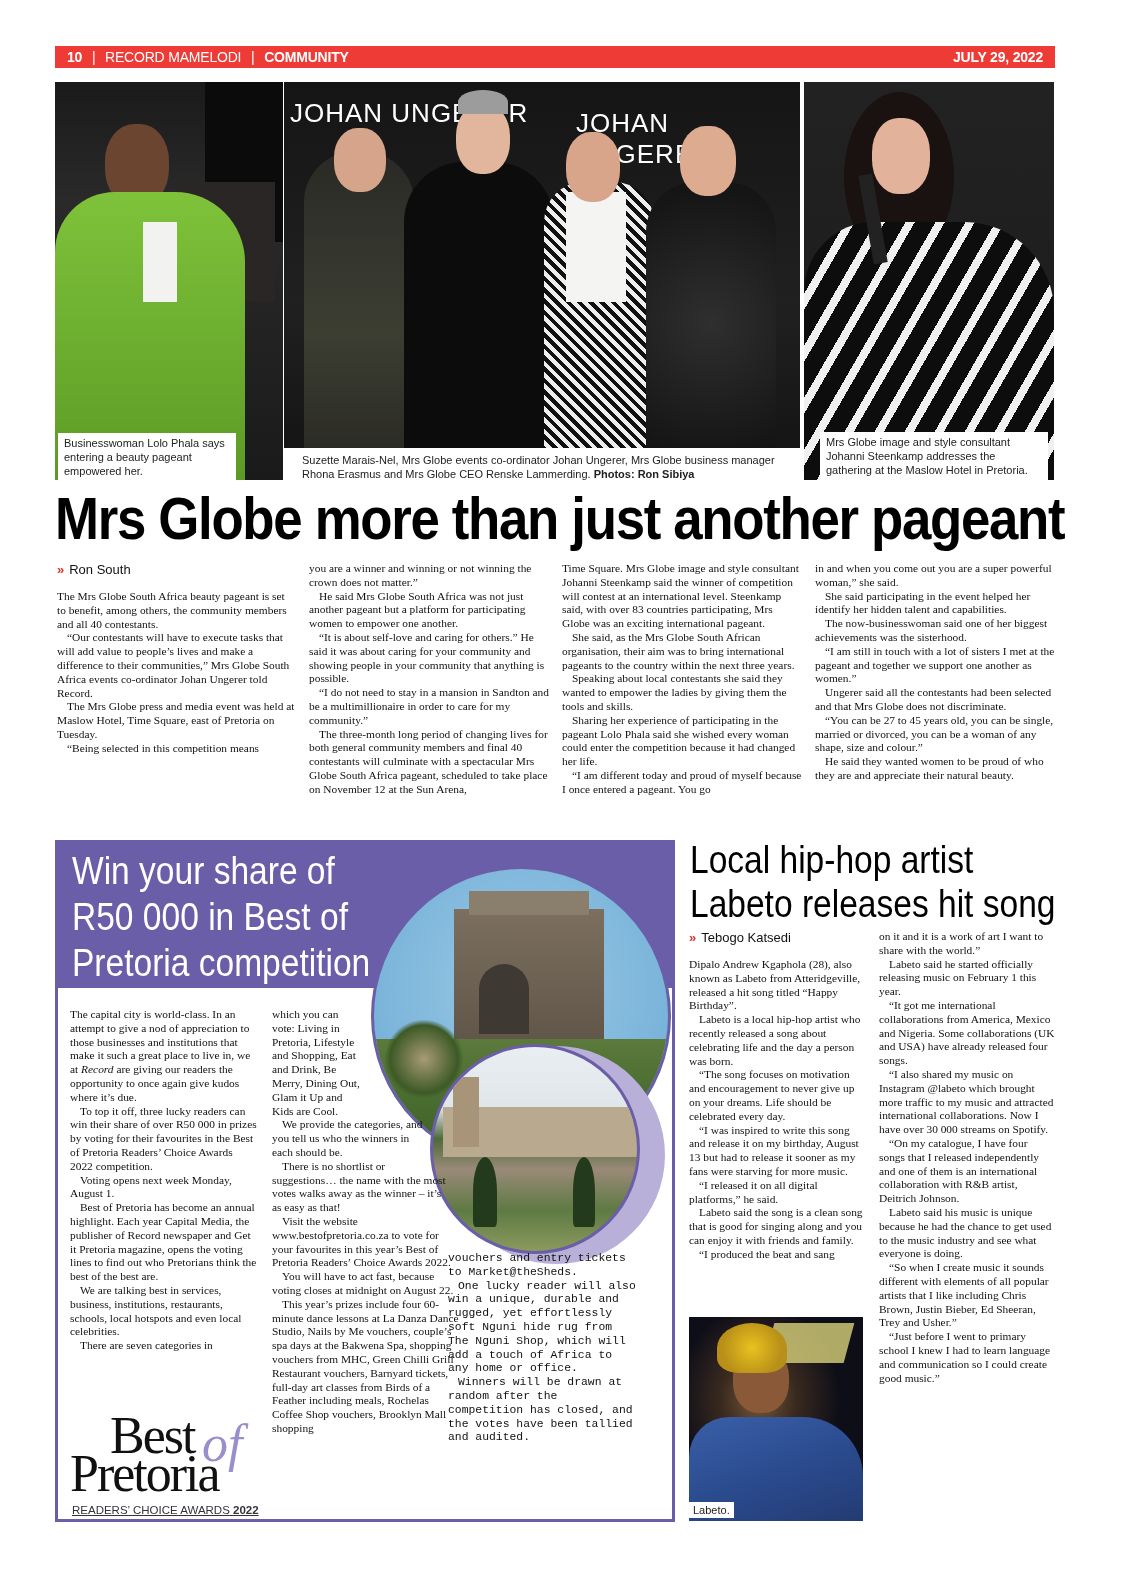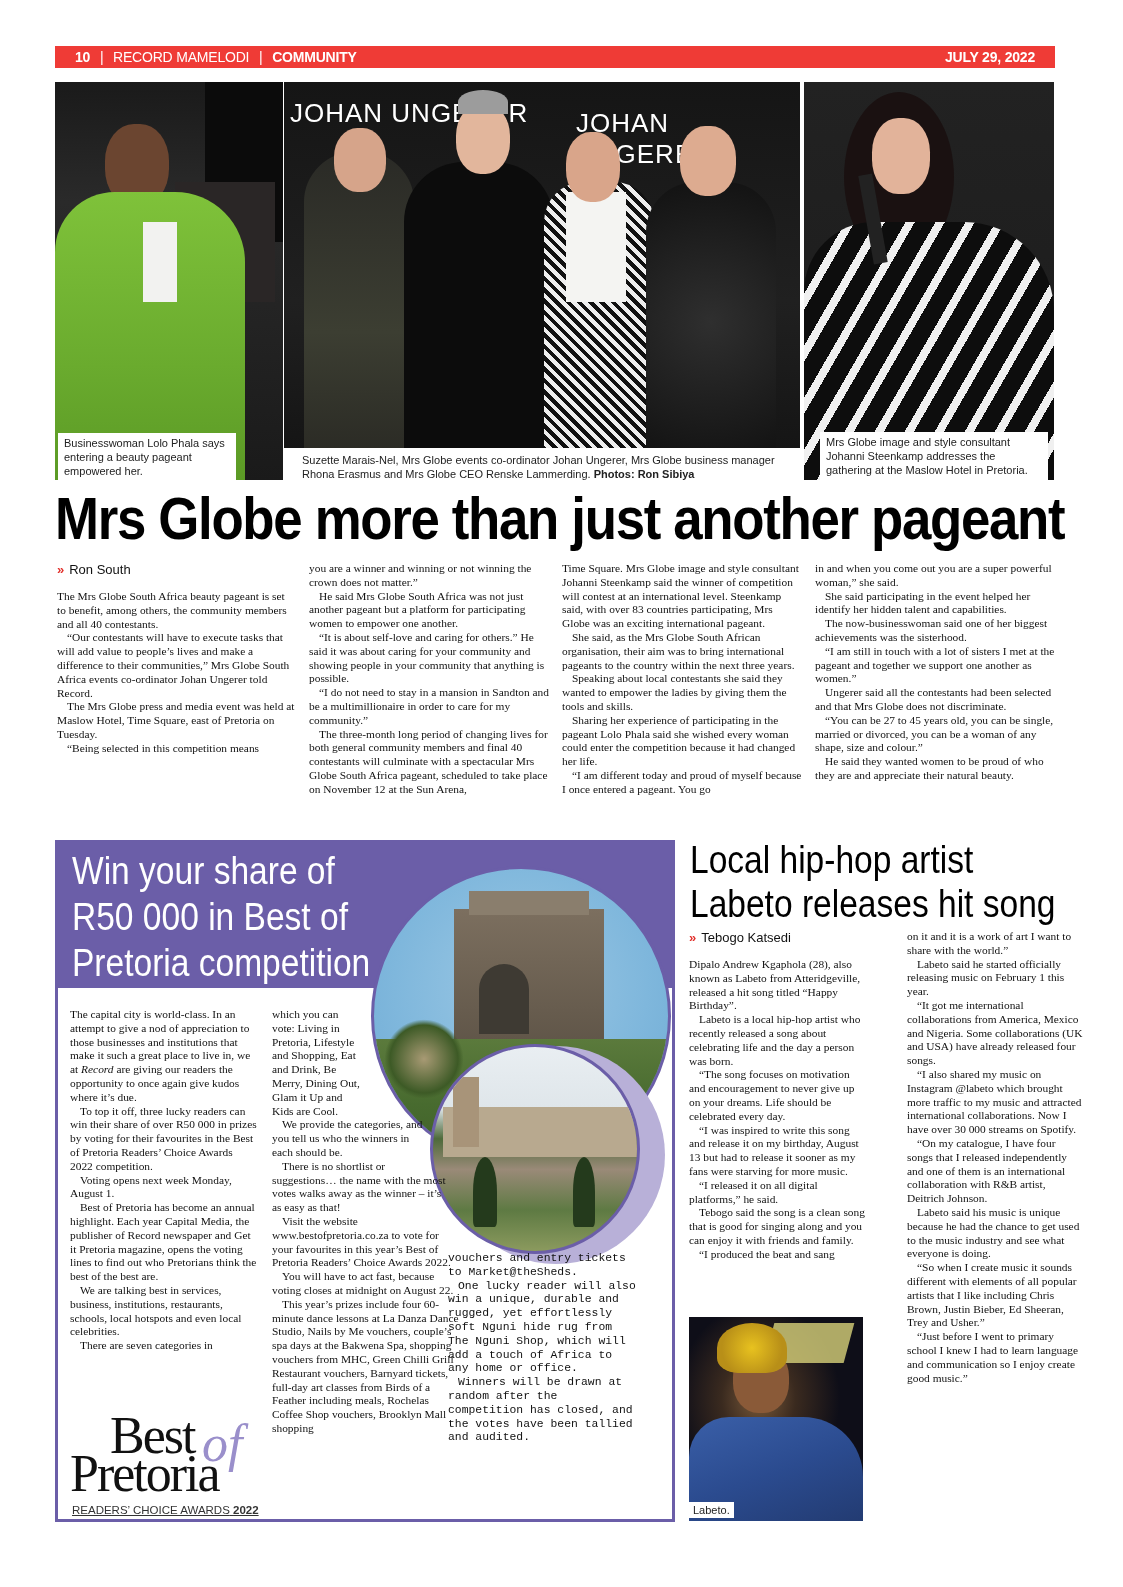--- a/index.html
+++ b/index.html
@@ -2,21 +2,21 @@
 <html><head>
 <meta charset="utf-8">
 <style>
   * { box-sizing: border-box; margin: 0; padding: 0; }
   html, body { width: 1123px; height: 1587px; background: #ffffff; overflow: hidden; }
   body { position: relative; font-family: "Liberation Serif", serif; color: #111; }
 
   .header-bar {
     position: absolute; left: 55px; top: 46px; width: 1000px; height: 22px;
     background: #ef3b36; color: #fff; display: flex; align-items: center;
-    justify-content: space-between; padding: 0 20px;
+    justify-content: space-between; padding: 0 12px;
     font-family: "Liberation Sans", sans-serif; font-size: 14px; letter-spacing: -0.2px;
   }
   .header-bar .left span { margin-right: 6px; }
   .header-bar .bold { font-weight: bold; }
   .header-bar .sep { font-weight: normal; }
 
   .photo { position: absolute; overflow: hidden; }
   .photo-1 { left: 55px; top: 82px; width: 228px; height: 398px;
     background: linear-gradient(180deg, #1a1a1a 0%, #2a2a2a 30%, #1a1a1a 100%); }
   .photo-2 { left: 284px; top: 82px; width: 516px; height: 366px;
@@ -242,34 +242,34 @@
   <span class="chev">»</span>
   <span>Tebogo Katsedi</span>
 </div>
 
 <div class="col" style="left:689px;top:958px;width:176px;">
   <p class="first">Dipalo Andrew Kgaphola (28), also known as Labeto from Atteridgeville, released a hit song titled “Happy Birthday”.</p>
   <p>Labeto is a local hip-hop artist who recently released a song about celebrating life and the day a person was born.</p>
   <p>“The song focuses on motivation and encouragement to never give up on your dreams. Life should be celebrated every day.</p>
   <p>“I was inspired to write this song and release it on my birthday, August 13 but had to release it sooner as my fans were starving for more music.</p>
   <p>“I released it on all digital platforms,” he said.</p>
-  <p>Tebogo said the song is a clean song that is good for singing along and you can enjoy it with friends and family.</p>
+  <p>Labeto said the song is a clean song that is good for singing along and you can enjoy it with friends and family.</p>
   <p>“I produced the beat and sang</p>
 </div>
 
 <div class="labeto-photo">
   <div class="light"></div>
   <div class="jacket"></div>
   <div class="face"></div>
   <div class="hair"></div>
 </div>
 <div class="labeto-cap">Labeto.</div>
 
-<div class="col" style="left:879px;top:930px;width:176px;margin-left:28px;">
+<div class="col" style="left:879px;top:930px;width:176px;">
   <p class="first">on it and it is a work of art I want to share with the world.”</p>
   <p>Labeto said he started officially releasing music on February 1 this year.</p>
   <p>“It got me international collaborations from America, Mexico and Nigeria. Some collaborations (UK and USA) have already released four songs.</p>
   <p>“I also shared my music on Instagram @labeto which brought more traffic to my music and attracted international collaborations. Now I have over 30 000 streams on Spotify.</p>
   <p>“On my catalogue, I have four songs that I released independently and one of them is an international collaboration with R&amp;B artist, Deitrich Johnson.</p>
   <p>Labeto said his music is unique because he had the chance to get used to the music industry and see what everyone is doing.</p>
   <p>“So when I create music it sounds different with elements of all popular artists that I like including Chris Brown, Justin Bieber, Ed Sheeran, Trey and Usher.”</p>
-  <p>“Just before I went to primary school I knew I had to learn language and communication so I enjoy create good music.”</p>
+  <p>“Just before I went to primary school I knew I had to learn language and communication so I could create good music.”</p>
 </div>
 
 </body></html>

